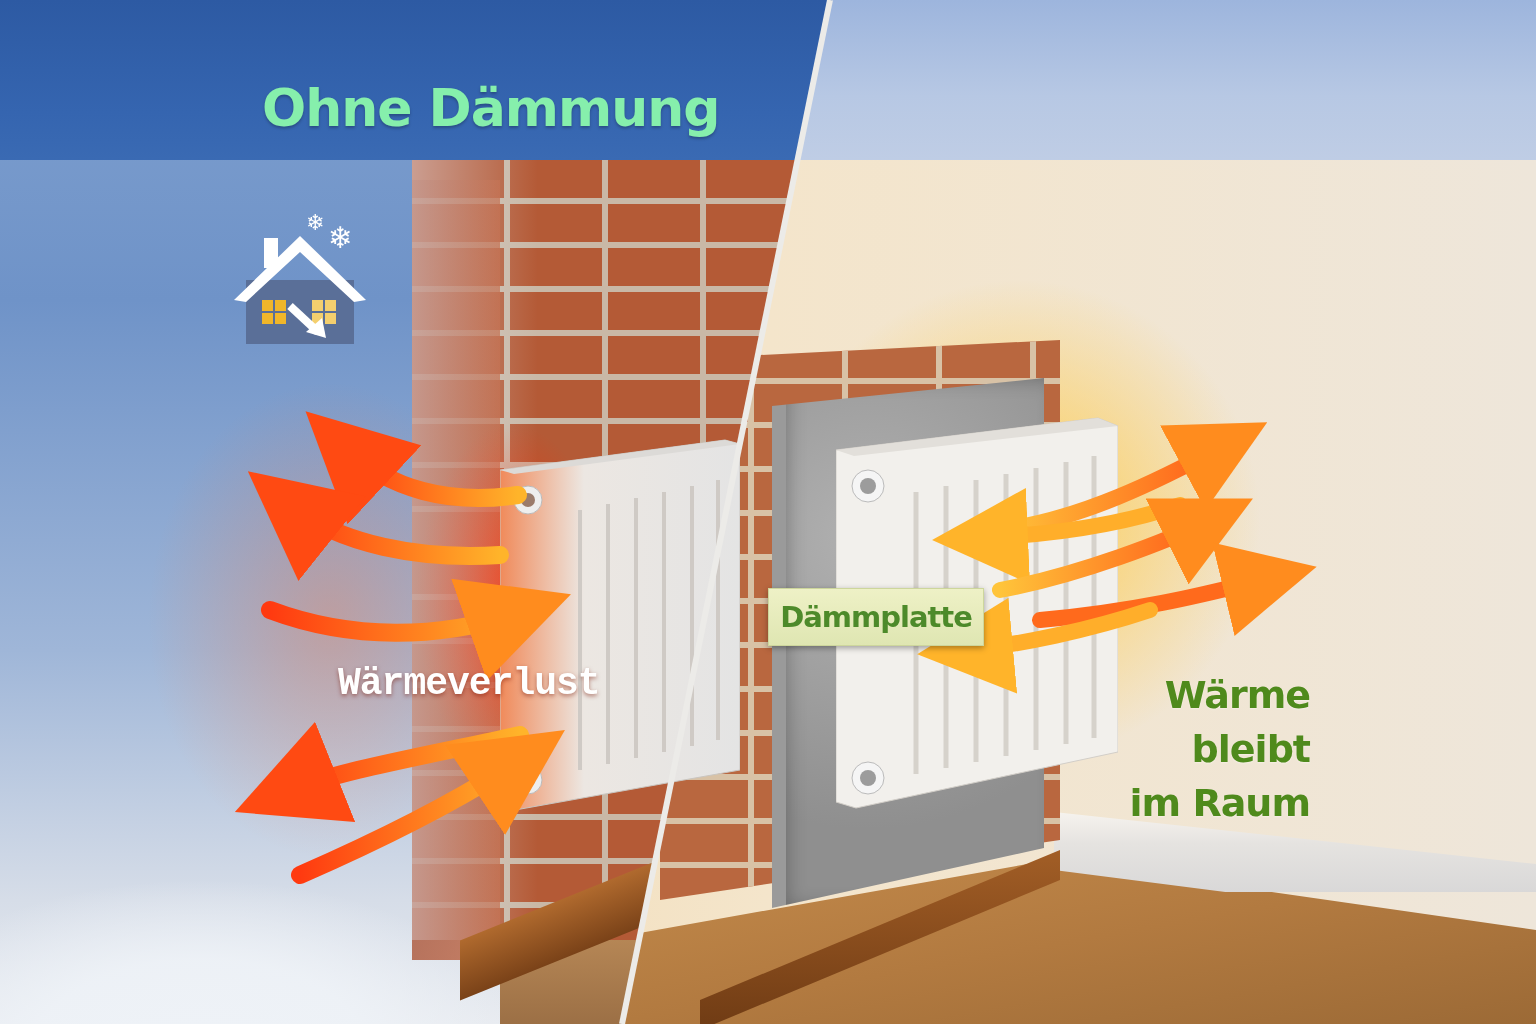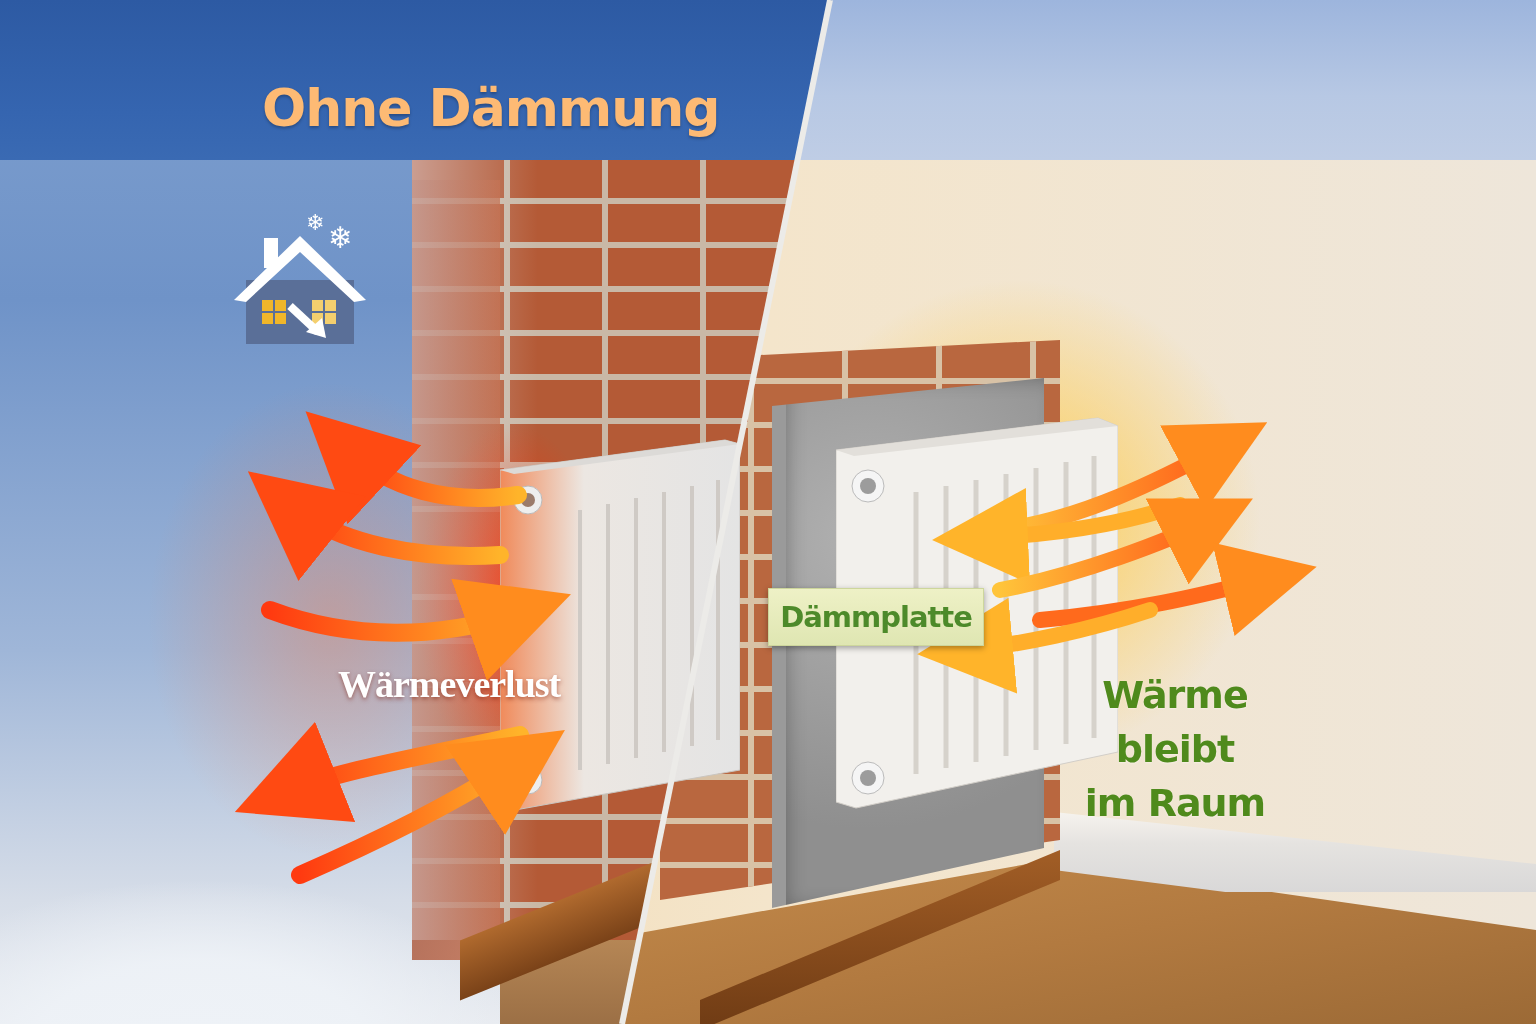--- a/index.html
+++ b/index.html
@@ -100,41 +100,41 @@
   
   .radiator { position: absolute; }
   .rad-left  { left: 500px; top: 430px; width: 240px; height: 390px; }
   .rad-right { left: 836px; top: 412px; width: 282px; height: 400px; }
 
   
   .title {
     position: absolute; top: 82px; font-family: "DejaVu Sans", sans-serif; font-weight: bold;
     font-size: 52px; letter-spacing: -1px; line-height: 1;
   }
-  .title-left  { left: 262px; color: #fdba74; text-shadow: 0 2px 3px rgba(0,0,0,0.25); }
+  .title-left  { left: 262px; color: #86efac; text-shadow: 0 2px 3px rgba(0,0,0,0.25); }
   .title-right { left: 927px; color: #13306a; }
 
   
   .label-loss {
     position: absolute; left: 338px; top: 662px; color: #ffffff; font-weight: bold;
     font-size: 38px; letter-spacing: -1px; text-shadow: 0 2px 4px rgba(120,20,0,0.5);
-    font-family: Liberation Serif, serif;
+    font-family: Liberation Mono, monospace;
   }
   .tag-insulation {
     position: absolute; left: 768px; top: 562px; width: 214px; height: 56px;
     background: linear-gradient(180deg, #eef1c6, #dfe6b2);
     border: 1px solid #cdd69c; box-shadow: 0 2px 6px rgba(0,0,0,0.35);
     display: flex; align-items: center; justify-content: center; margin-top: 26px;
   }
   .tag-insulation span {
     color: #4d8a2a; font-weight: bold; font-size: 29px; letter-spacing: -1px;
     font-family: "DejaVu Sans", sans-serif;
   }
   .label-stay {
-    position: absolute; left: 1040px; top: 668px; width: 270px; text-align: center;
+    position: absolute; left: 1040px; top: 668px; width: 270px; text-align: right;
     color: #4f8a1c; font-weight: bold; font-size: 38px; line-height: 54px; letter-spacing: -1px;
     font-family: "DejaVu Sans", sans-serif;
     text-shadow: 0 1px 2px rgba(255,255,255,0.4);
   }
 
   .house-icon { position: absolute; left: 228px; top: 208px; width: 150px; height: 140px; }
   .arrows { position: absolute; left: 0; top: 0; width: 1536px; height: 1024px; pointer-events: none; }
 </style>
 </head>
 <body>

